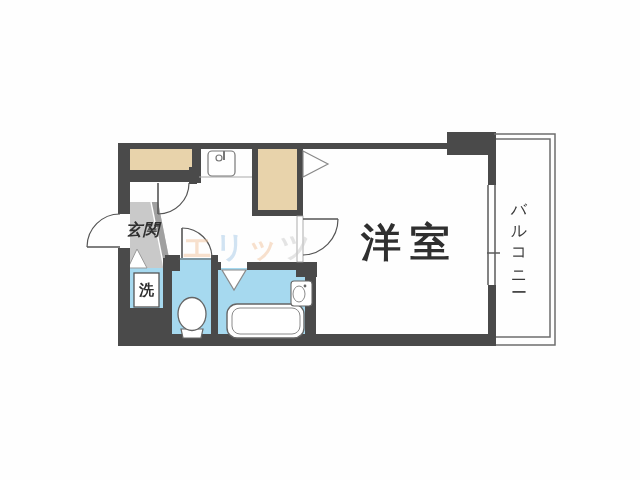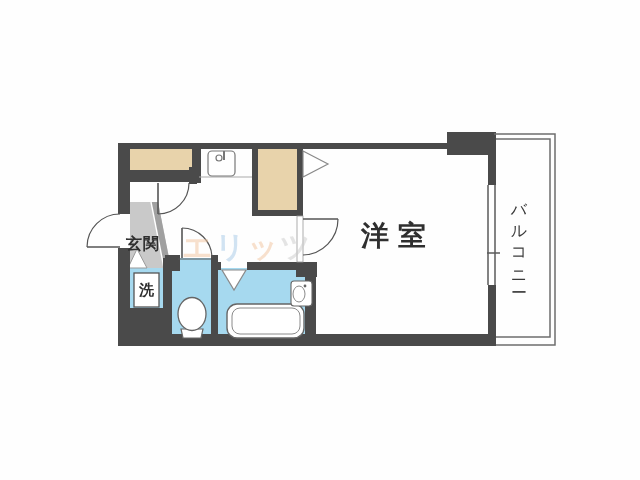--- a/index.html
+++ b/index.html
@@ -1,23 +1,23 @@
 <!DOCTYPE html>
 <html><head>
 <meta charset="utf-8">
 <style>
   html,body{margin:0;padding:0;background:#ffffff;}
   .stage{position:relative;width:640px;height:480px;background:#fefefe;overflow:hidden;
          font-family:"DejaVu Sans","Liberation Sans",sans-serif;}
   .stage svg{position:absolute;left:0;top:0;}
   .label{position:absolute;color:#2f2f2f;line-height:1;white-space:nowrap;}
-  .label-entrance{left:126px;top:236px;font-size:16px;letter-spacing:1px;font-weight:600;}
+  .label-entrance{left:126px;top:222px;font-size:16px;letter-spacing:1px;font-weight:600;font-style:italic;}
   .label-washer{left:134px;top:273px;width:25px;height:34px;display:flex;align-items:center;
                 justify-content:center;font-size:15px;font-weight:600;}
-  .label-room{left:361px;top:222px;font-size:28px;letter-spacing:9px;font-weight:600;text-align:center;}
+  .label-room{left:361px;top:222px;font-size:40px;letter-spacing:9px;font-weight:600;text-align:center;}
   .label-balcony{left:511px;top:191px;font-size:16px;letter-spacing:5px;color:#3a3a3a;
                  writing-mode:vertical-rl;text-orientation:mixed;font-weight:500;}
   .watermark{position:absolute;left:182px;top:227px;font-size:30px;font-weight:bold;
              opacity:.5;letter-spacing:2px;display:flex;}
   .watermark2{position:absolute;left:446px;top:233px;font-size:17px;color:#c6beb6;
               opacity:.85;letter-spacing:1px;}
 </style>
 </head>
 <body>
 

